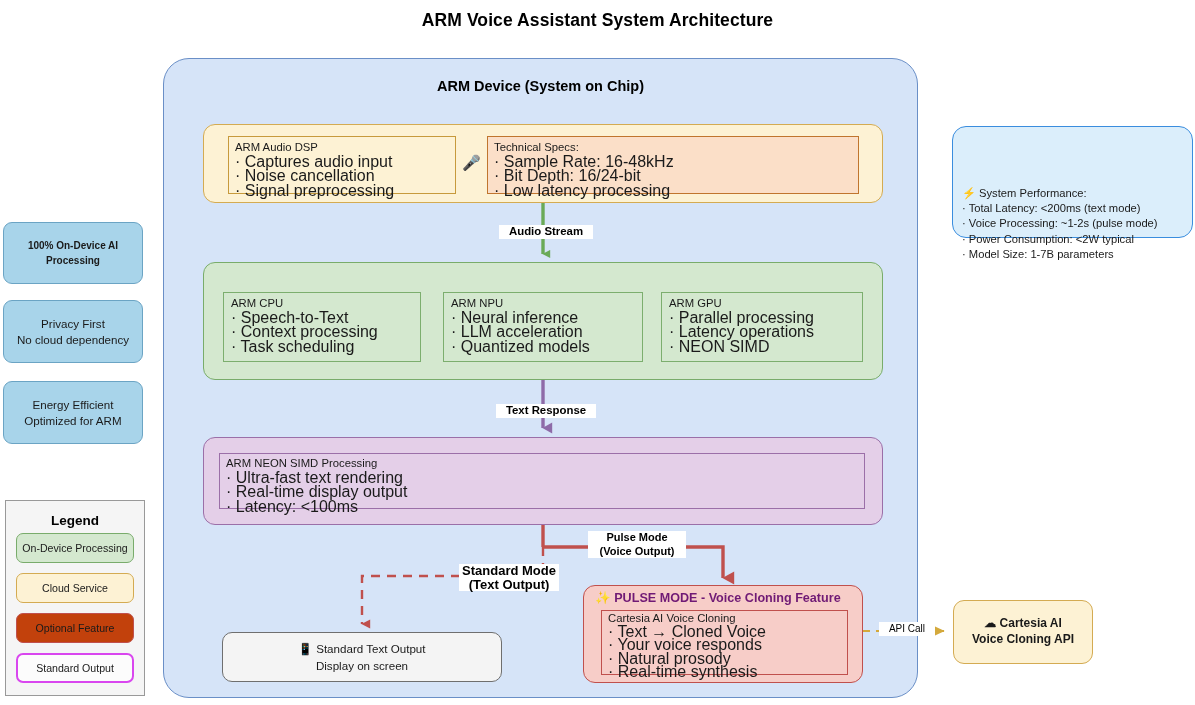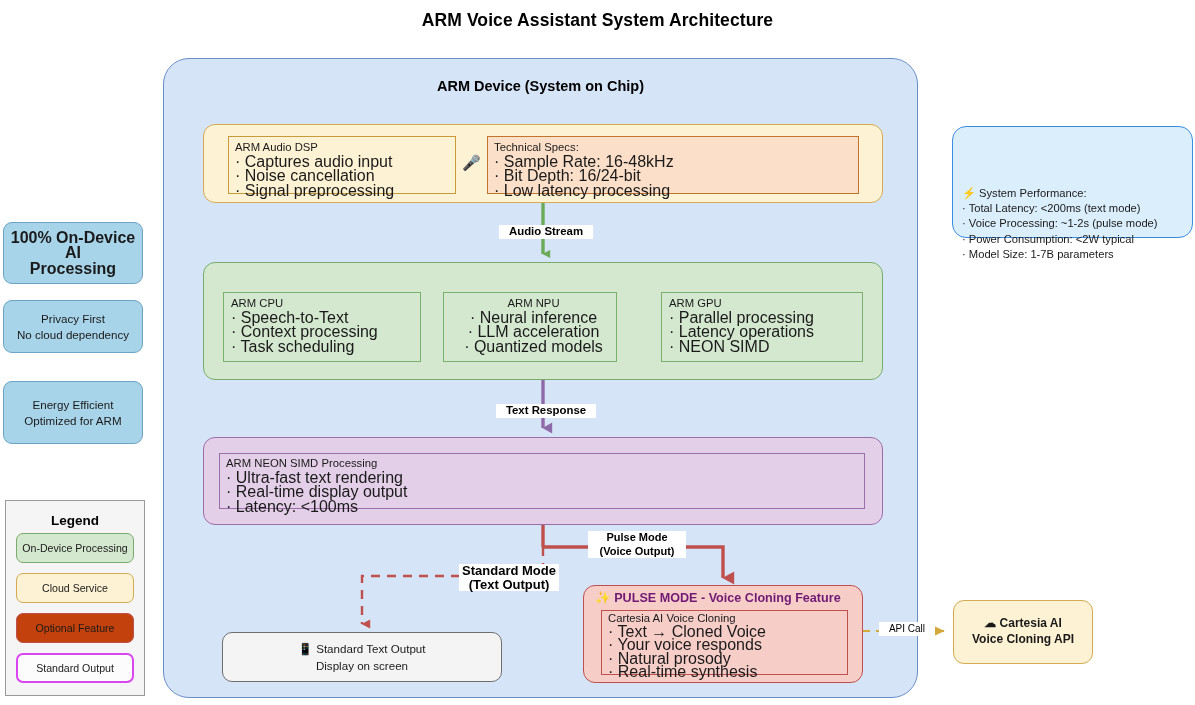--- a/index.html
+++ b/index.html
@@ -47,21 +47,21 @@
        background:transparent;border-color:#c79a3c;}
   #dsp-right{left:487px;top:136px;width:372px;height:58px;
        background:#fbdfc8;border-color:#c0752e;}
   #mic-icon{left:461px;top:152px;width:22px;height:22px;font-size:15px;line-height:22px;text-align:center;}
 
   
   #compute{left:203px;top:262px;width:680px;height:118px;
        background:#d4e8cf;border:1.4px solid #79ac6b;}
   .cbox{top:292px;height:70px;background:transparent;border-color:#7cae6e;}
   #cpu{left:223px;width:198px;}
-  #npu{left:443px;width:174px;overflow:hidden;text-align:center;}
+  #npu{left:443px;width:200px;overflow:hidden;}
   #gpu{left:661px;width:202px;}
 
   
   #neon{left:203px;top:437px;width:680px;height:88px;
        background:#e4cfe8;border:1.4px solid #9b6fa8;}
   #neon-inner{left:219px;top:453px;width:646px;height:56px;
        background:transparent;border-color:#9b6fa8;}
 
   
   #pulse{left:583px;top:585px;width:280px;height:98px;
@@ -83,22 +83,22 @@
 
   
   #perf{left:952px;top:126px;width:241px;height:112px;
        background:#dbeefb;border:1.5px solid #3a8dde;border-radius:14px;}
   #perf-body{left:962px;top:148px;width:226px;font-size:11.2px;line-height:15.2px;color:#1a1a1a;margin-top:38px;}
 
   
   .badge{background:#a8d4ea;border:1px solid #6ba4c4;border-radius:9px;
        box-sizing:border-box;display:flex;align-items:center;justify-content:center;
        text-align:center;line-height:15.5px;}
-  #b1{left:3px;top:222px;width:140px;height:62px;font-size:16px;font-weight:bold;}
-  #b2{left:3px;top:300px;width:140px;height:53px;font-size:11.6px;}
+  #b1{left:3px;top:222px;width:140px;height:62px;font-size:10px;font-weight:bold;}
+  #b2{left:3px;top:300px;width:140px;height:63px;font-size:11.6px;}
   #b3{left:3px;top:381px;width:140px;height:63px;font-size:11.6px;}
 
   
   #legend{left:5px;top:500px;width:140px;height:196px;
        background:#f5f5f5;border:1px solid #999;box-sizing:border-box;}
   #legend-title{left:5px;top:513px;width:140px;text-align:center;
        font-size:13.5px;font-weight:bold;color:#000;}
   .lgi{left:16px;width:118px;height:30px;border-radius:7px;box-sizing:border-box;
        display:flex;align-items:center;justify-content:center;
        font-size:10.6px;color:#1a1a1a;text-align:center;}

